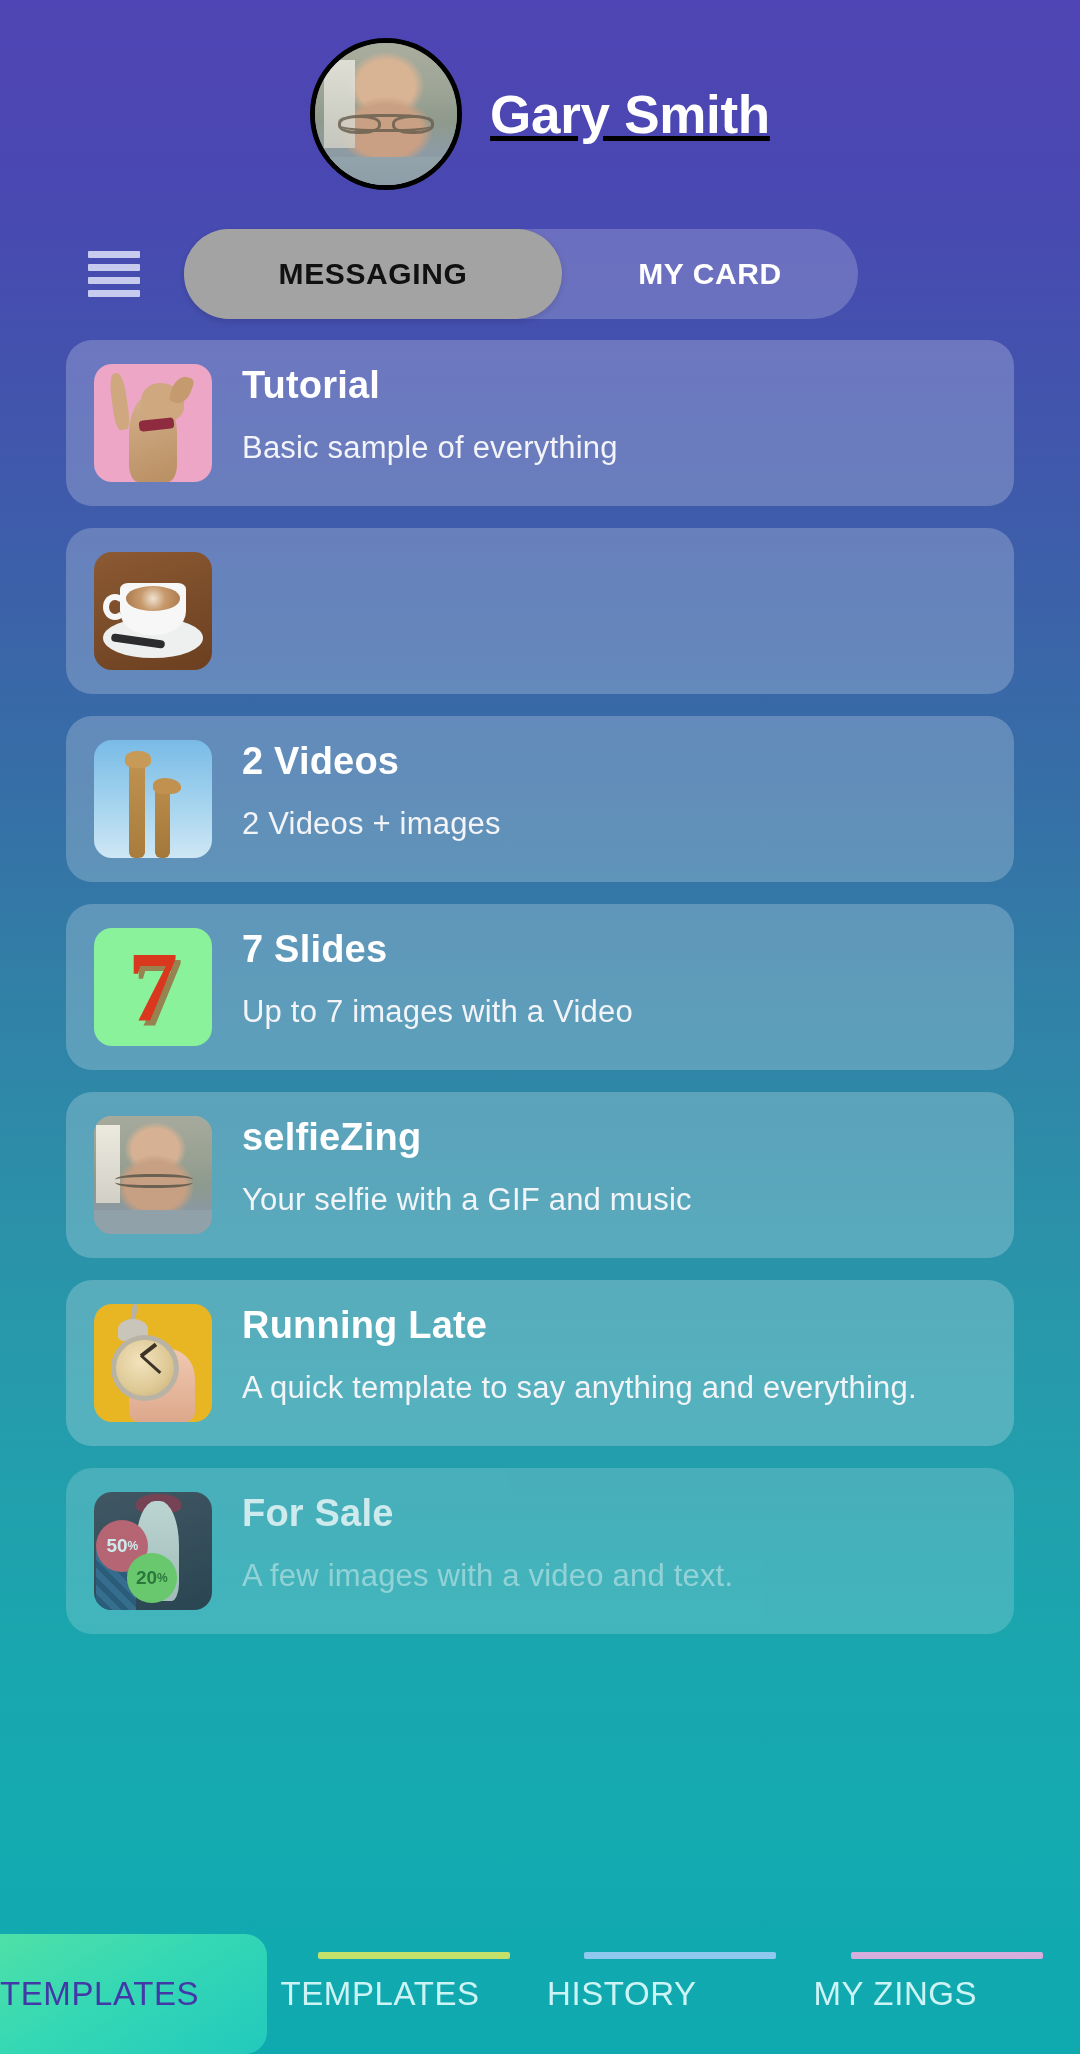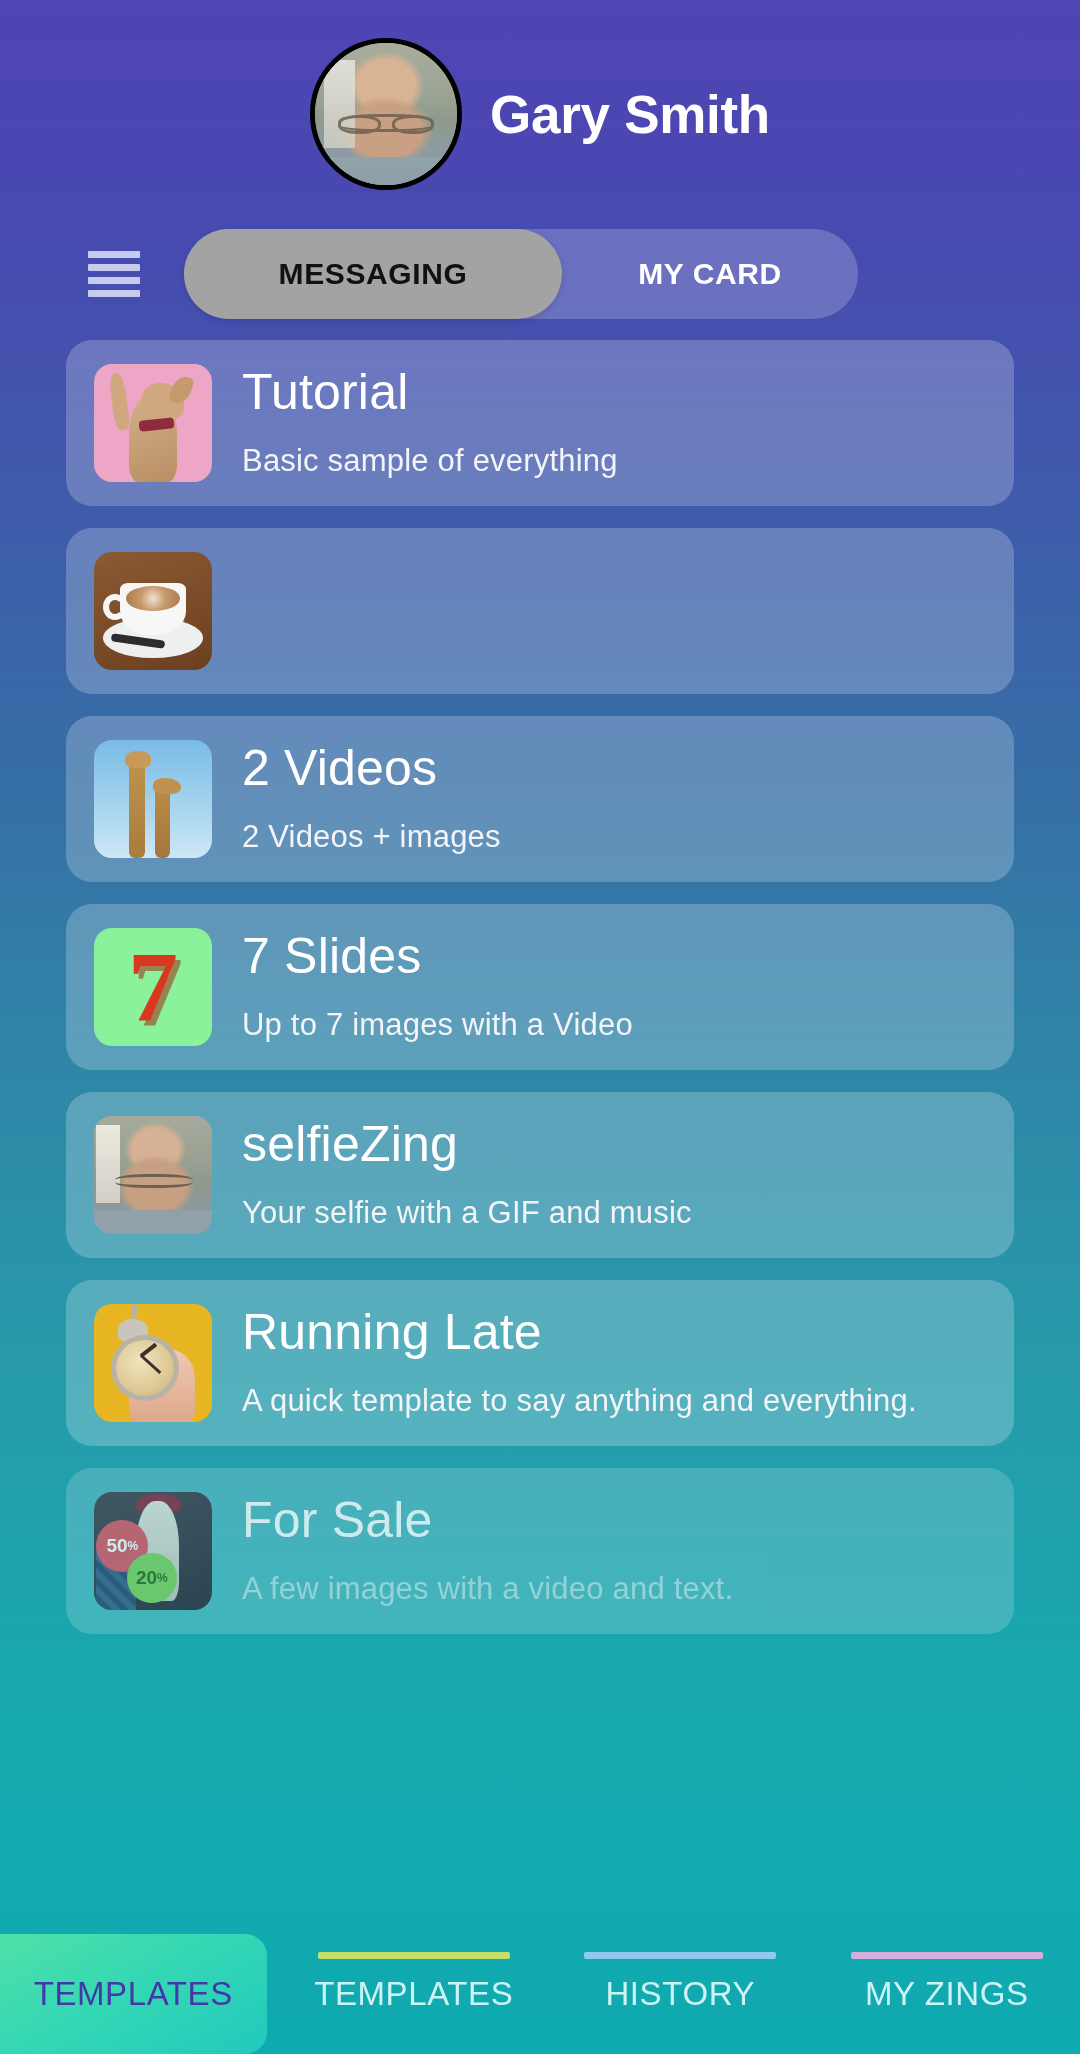--- a/index.html
+++ b/index.html
@@ -31,20 +31,21 @@
   }
 
   
   .header {
     height: 220px;
     display: flex;
     align-items: center;
     justify-content: center;
     gap: 28px;
     padding-top: 8px;
+    text-decoration: underline;
   }
 
   .avatar {
     width: 152px;
     height: 152px;
     border-radius: 50%;
     border: 5px solid #000000;
     overflow: hidden;
     flex: none;
     position: relative;
@@ -198,22 +199,22 @@
 
   .card-text {
     display: flex;
     flex-direction: column;
     padding-top: 2px;
     flex: 1;
     min-width: 0;
   }
   .card-title {
     color: #ffffff;
-    font-size: 50px;
-    font-weight: 400;
+    font-size: 38px;
+    font-weight: 700;
     line-height: 1.05;
     letter-spacing: 0.2px;
   }
   .card-sub {
     color: #f2f4f8;
     font-size: 31px;
     font-weight: 400;
     line-height: 1.3;
     margin-top: 22px;
     letter-spacing: 0.2px;
@@ -380,21 +381,20 @@
     left: 0; right: 0; bottom: 0;
     height: 120px;
     display: flex;
     align-items: stretch;
   }
 
   .nav-item {
     flex: 1;
     display: flex;
     flex-direction: column;
-    align-items: center;
     justify-content: center;
     position: relative;
     cursor: pointer;
   }
 
   .nav-item .nav-label {
     font-size: 33px;
     font-weight: 400;
     letter-spacing: 0.6px;
     color: #cdf4f5;

